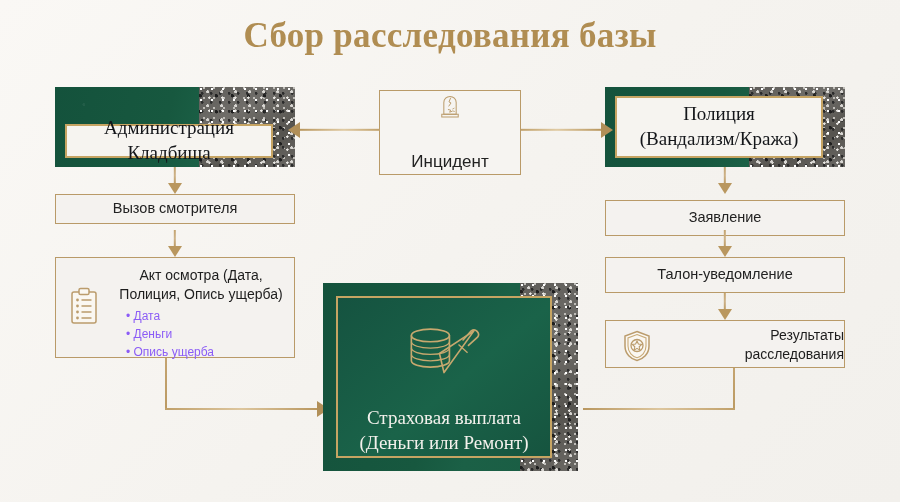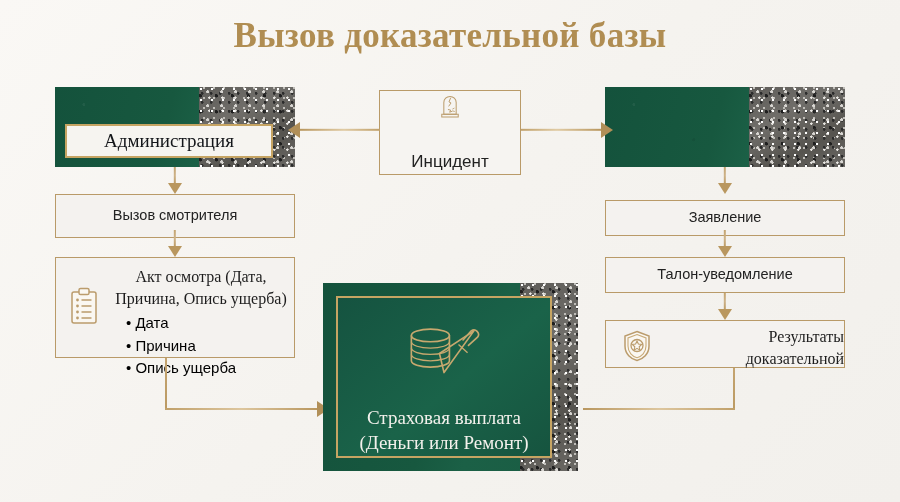--- a/index.html
+++ b/index.html
@@ -96,70 +96,75 @@
   .ar-shaft-v {
     position: absolute; width: 2.4px; left: 50%; transform: translateX(-50%);
     background: linear-gradient(180deg, #c4a470 0%, #cdb288 50%, #bb9a63 100%);
   }
   .ar-head { position: absolute; width: 0; height: 0; }
   .head-left  { border-top: 8px solid transparent; border-bottom: 8px solid transparent; border-right: 12px solid #b18f58; }
   .head-right { border-top: 8px solid transparent; border-bottom: 8px solid transparent; border-left: 12px solid #b18f58; }
   .head-down  { border-left: 7.5px solid transparent; border-right: 7.5px solid transparent; border-top: 11px solid #b9975f; }
 
   .bullets { text-align: left; margin-top: 3px; }
-  .bullets div { font-size: 15px; color: #000000; line-height: 1.5; }
+  .bullets div { font-size: 12px; color: #8b5cf6; line-height: 1.5; }
 
   .icon-slot { position: absolute; display: flex; align-items: center; justify-content: center; }
-  .cap { font-size: 16px; color: #1d1d1d; font-family: Liberation Serif, serif; }
+  .cap { font-size: 14px; color: #1d1d1d; }
 </style>
 </head>
 <body>
 
 <div id="stage">
 
-  <div class="title">Вызов доказательной базы</div>
+  <div class="title">Сбор расследования базы</div>
 
   <div class="gbox light" style="left:55px; top:87px; width:240px; height:80px;">
     <div class="marble" style="width:96px;"></div>
     <div class="inner" style="left:10px; top:9px; right:22px; bottom:9px;margin-top:28px;">
       <span>Администрация</span>
+      <span>Кладбища</span>
     </div>
   </div>
 
   <div class="pbox" style="left:379px; top:90px; width:142px; height:85px; flex-direction:column; background:#f6f4f1;">
     <svg width="34" height="38" viewBox="0 0 34 38" style="margin-top:2px;">
       <path d="M8 31 V14 a9 9 0 0 1 18 0 V31 Z" fill="none" stroke="#bb9c6c" stroke-width="1.5"></path>
       <path d="M5 31 h24 v4 h-24 Z" fill="none" stroke="#bb9c6c" stroke-width="1.5"></path>
       <path d="M18 7 l-2.5 6 l3 1.5 l-3.5 5" fill="none" stroke="#bb9c6c" stroke-width="1.4"></path>
       <path d="M14 24 l4 1 l-1.5 3 l4-1.5" fill="none" stroke="#bb9c6c" stroke-width="1.4"></path>
       <path d="M20.5 23.5 l3 -1.5 M20.5 26 l3.5 1" fill="none" stroke="#bb9c6c" stroke-width="1.2"></path>
     </svg>
     <span style="font-size:17px; margin-top:4px;">Инцидент</span>
   </div>
 
   <div class="gbox light" style="left:605px; top:87px; width:240px; height:80px;">
     <div class="marble" style="width:96px;"></div>
+    <div class="inner" style="left:10px; top:9px; right:22px; bottom:9px;">
+      <span>Полиция</span>
+      <span>(Вандализм/Кража)</span>
+    </div>
   </div>
 
   <div class="arrow" style="left:288px; top:120px; width:92px; height:20px;">
     <div class="ar-shaft-h" style="left:12px; right:0; background:linear-gradient(270deg,#c0a06a 0%,#e0cba4 45%,#b9975f 100%);"></div>
     <div class="ar-head head-left" style="left:0; top:2px;"></div>
   </div>
 
   <div class="arrow" style="left:521px; top:120px; width:92px; height:20px;">
     <div class="ar-shaft-h" style="left:0; right:12px; background:linear-gradient(90deg,#c0a06a 0%,#e0cba4 45%,#b9975f 100%);"></div>
     <div class="ar-head head-right" style="right:0; top:2px;"></div>
   </div>
 
   <div class="arrow" style="left:165px; top:167px; width:20px; height:27px;">
     <div class="ar-shaft-v" style="top:0; height:17px;"></div>
     <div class="ar-head head-down" style="left:2.5px; top:16px;"></div>
   </div>
 
-  <div class="pbox" style="left:55px; top:194px; width:240px; height:44px;">
+  <div class="pbox" style="left:55px; top:194px; width:240px; height:30px;">
     <span>Вызов смотрителя</span>
   </div>
 
   <div class="arrow" style="left:165px; top:230px; width:20px; height:27px;">
     <div class="ar-shaft-v" style="top:0; height:17px;"></div>
     <div class="ar-head head-down" style="left:2.5px; top:16px;"></div>
   </div>
 
   <div class="pbox" style="left:55px; top:257px; width:240px; height:101px; display:block;">
     <div class="icon-slot" style="left:8px; top:24px; width:40px; height:48px;">
@@ -168,24 +173,24 @@
         <rect x="10" y="1.5" width="10" height="6" rx="1.6" fill="#faf7f1" stroke="#bb9c6c" stroke-width="1.5"></rect>
         <circle cx="8.5" cy="13" r="1.4" fill="#bb9c6c"></circle>
         <circle cx="8.5" cy="19" r="1.4" fill="#bb9c6c"></circle>
         <circle cx="8.5" cy="25" r="1.4" fill="#bb9c6c"></circle>
         <circle cx="8.5" cy="31" r="1.4" fill="#bb9c6c"></circle>
         <path d="M13 13 h9 M13 19 h9 M13 25 h9 M13 31 h9" stroke="#bb9c6c" stroke-width="1.4" stroke-linecap="round"></path>
       </svg>
     </div>
     <div style="margin-left:52px; padding-top:8px; text-align:center;">
       <div class="cap">Акт осмотра (Дата,</div>
-      <div class="cap">Причина, Опись ущерба)</div>
+      <div class="cap">Полиция, Опись ущерба)</div>
       <div class="bullets" style="padding-left:18px;">
         <div>• Дата</div>
-        <div>• Причина</div>
+        <div>• Деньги</div>
         <div>• Опись ущерба</div>
       </div>
     </div>
   </div>
 
   <div class="arrow" style="left:165px; top:358px; width:170px; height:62px;">
     <div style="position:absolute; left:0; top:0; width:2.4px; height:52px; background:linear-gradient(180deg,#c4a470,#bb9a63);"></div>
     <div style="position:absolute; left:0; top:49.6px; height:2.4px; width:152px; background:linear-gradient(90deg,#c0a06a 0%,#ddc69e 50%,#b9975f 100%);"></div>
     <div class="ar-head head-right" style="left:152px; top:42.8px;"></div>
   </div>
@@ -217,21 +222,21 @@
     <div class="icon-slot" style="left:14px; top:8px; width:34px; height:34px;">
       <svg width="30" height="32" viewBox="0 0 30 32">
         <path d="M15 1.5 L27 6 V16 C27 24 21 29 15 30.5 C9 29 3 24 3 16 V6 Z" fill="#faf7f1" stroke="#bb9c6c" stroke-width="1.5"></path>
         <path d="M15 4.5 L24 8 V16 C24 22.5 19.5 26.5 15 27.8 C10.5 26.5 6 22.5 6 16 V8 Z" fill="none" stroke="#c9ab78" stroke-width="1.1"></path>
         <circle cx="15" cy="15.5" r="6" fill="none" stroke="#bb9c6c" stroke-width="1.3"></circle>
         <path d="M15 11 l1.4 3.1 l3.3 .4 l-2.5 2.3 l.7 3.3 l-2.9 -1.7 l-2.9 1.7 l.7 -3.3 l-2.5 -2.3 l3.3 -.4 Z" fill="none" stroke="#bb9c6c" stroke-width="1.1"></path>
       </svg>
     </div>
     <div style="margin-left:62px; padding-top:5px; text-align:right;">
       <div class="cap">Результаты</div>
-      <div class="cap">доказательной</div>
+      <div class="cap">расследования</div>
     </div>
   </div>
 
   <div class="arrow" style="left:565px; top:368px; width:170px; height:52px;">
     <div style="position:absolute; right:0; top:0; width:2.4px; height:42px; background:linear-gradient(180deg,#c4a470,#bb9a63);"></div>
     <div style="position:absolute; right:0; top:39.6px; height:2.4px; width:152px; background:linear-gradient(270deg,#c0a06a 0%,#ddc69e 50%,#b9975f 100%);"></div>
     <div class="ar-head head-left" style="left:0; top:32.8px;"></div>
   </div>
 
   <div class="gbox dark" style="left:323px; top:283px; width:255px; height:188px;">

